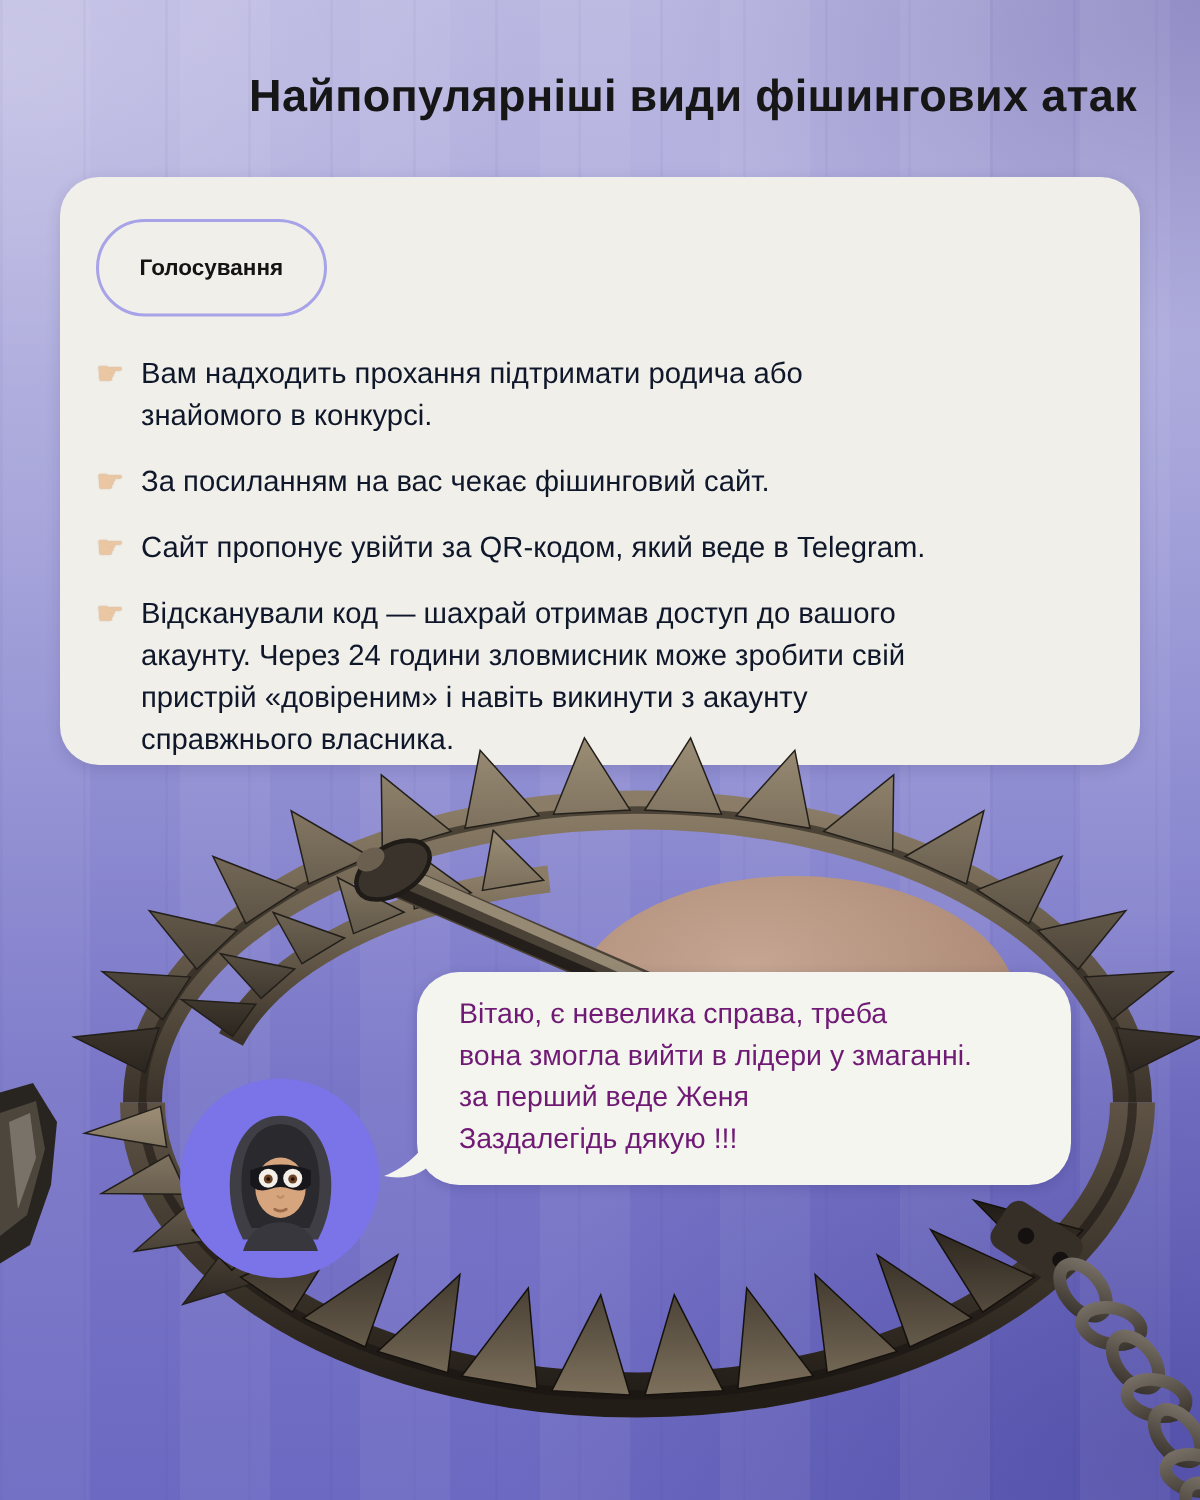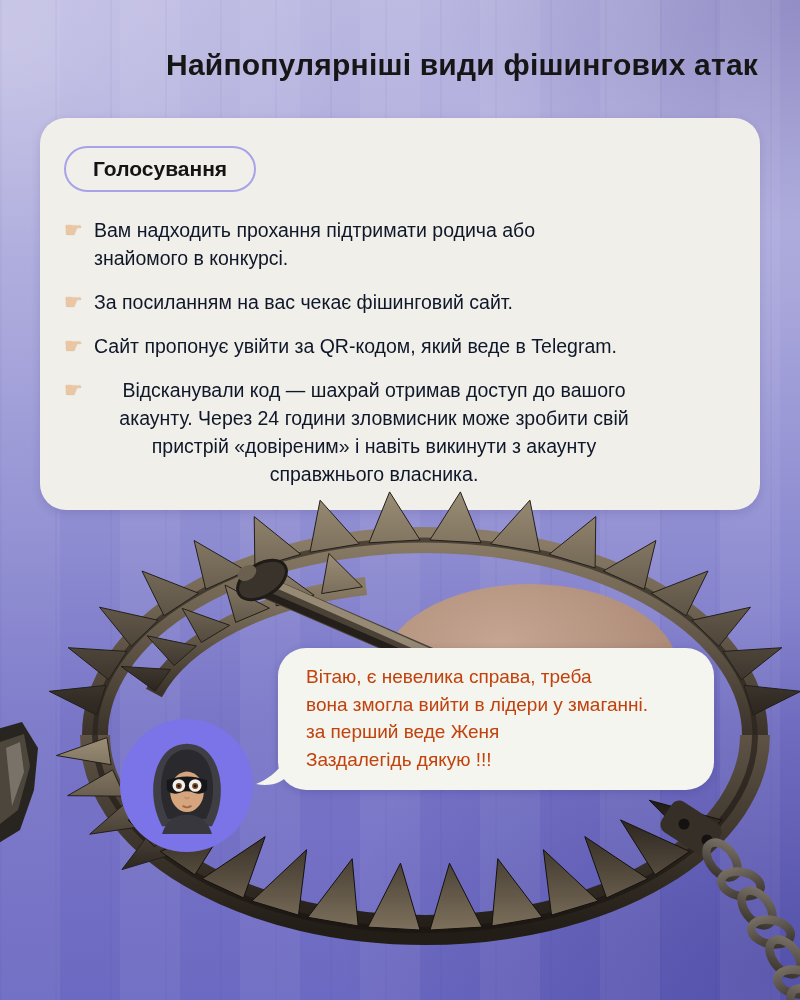--- a/index.html
+++ b/index.html
@@ -24,45 +24,45 @@
     font-size:30px; line-height:38px; font-weight:600; letter-spacing:0.2px;
     color:var(--c-title_text,#161616);
     text-align:right;
   }
   .card{
     position:absolute; left:40px; top:118px; width:720px; height:392px; box-sizing:border-box;
     background:var(--c-card,#f1efe9); border-radius:26px; padding:28px 30px 0 24px;
     box-shadow:0 3px 10px rgba(35,30,90,0.14);
   }
   .badge{
-    display:inline-block; padding:9px 27px; border:2px solid var(--c-badge_border,#a7a3e8);
-    border-radius:999px; font-size:21px; font-weight:700; color:#141414; background:transparent;
+    display:inline-block; padding:22px 27px; border:2px solid var(--c-badge_border,#a7a3e8);
+    border-radius:999px; font-size:15px; font-weight:700; color:#141414; background:transparent;
   }
   .bullets{ margin-top:24px; }
   .bullet{ display:flex; align-items:flex-start; margin-bottom:16px; }
   .hand{
     flex:0 0 30px; width:30px; font-size:21px; line-height:27px; color:#eac7a2;
     font-family:"DejaVu Sans",sans-serif; transform:translateY(1px);
     text-shadow:0 0 1px rgba(160,110,60,0.55);
   }
   .bullet p{ margin:0; font-size:19.5px; line-height:28px; color:#0f172a; }
   .bullet:nth-child(1) p{ max-width:500px; }
-  .bullet:nth-child(4) p{ max-width:560px;text-align:center; }
+  .bullet:nth-child(4) p{ max-width:560px; }
   .trap{ position:absolute; left:0; top:480px; width:800px; height:520px; }
   .avatar{
     position:absolute; left:120px; top:719px; width:133px; height:133px; border-radius:50%;
     background:var(--c-avatar_circle,#7b73e8); display:flex; align-items:center; justify-content:center;
   }
   .avatar svg{ width:96px; height:96px; }
   .bubble{
     position:absolute; left:278px; top:648px; width:436px; box-sizing:border-box;
     background:var(--c-bubble,#f3f5ee); border-radius:28px; padding:15px 22px 17px 28px;
     box-shadow:0 2px 8px rgba(35,30,90,0.18);
   }
-  .bubble .line{ white-space:nowrap; font-size:19px; line-height:27.5px; color:#c2410c; }
+  .bubble .line{ white-space:nowrap; font-size:19px; line-height:27.5px; color:#701a75; }
   .tail{ position:absolute; left:-22px; bottom:4px; }
 </style>
 </head>
 <body>
 
 <div class="canvas">
 
   <h1 class="title">Найпопулярніші види фішингових атак</h1>
 
   <section class="card">

